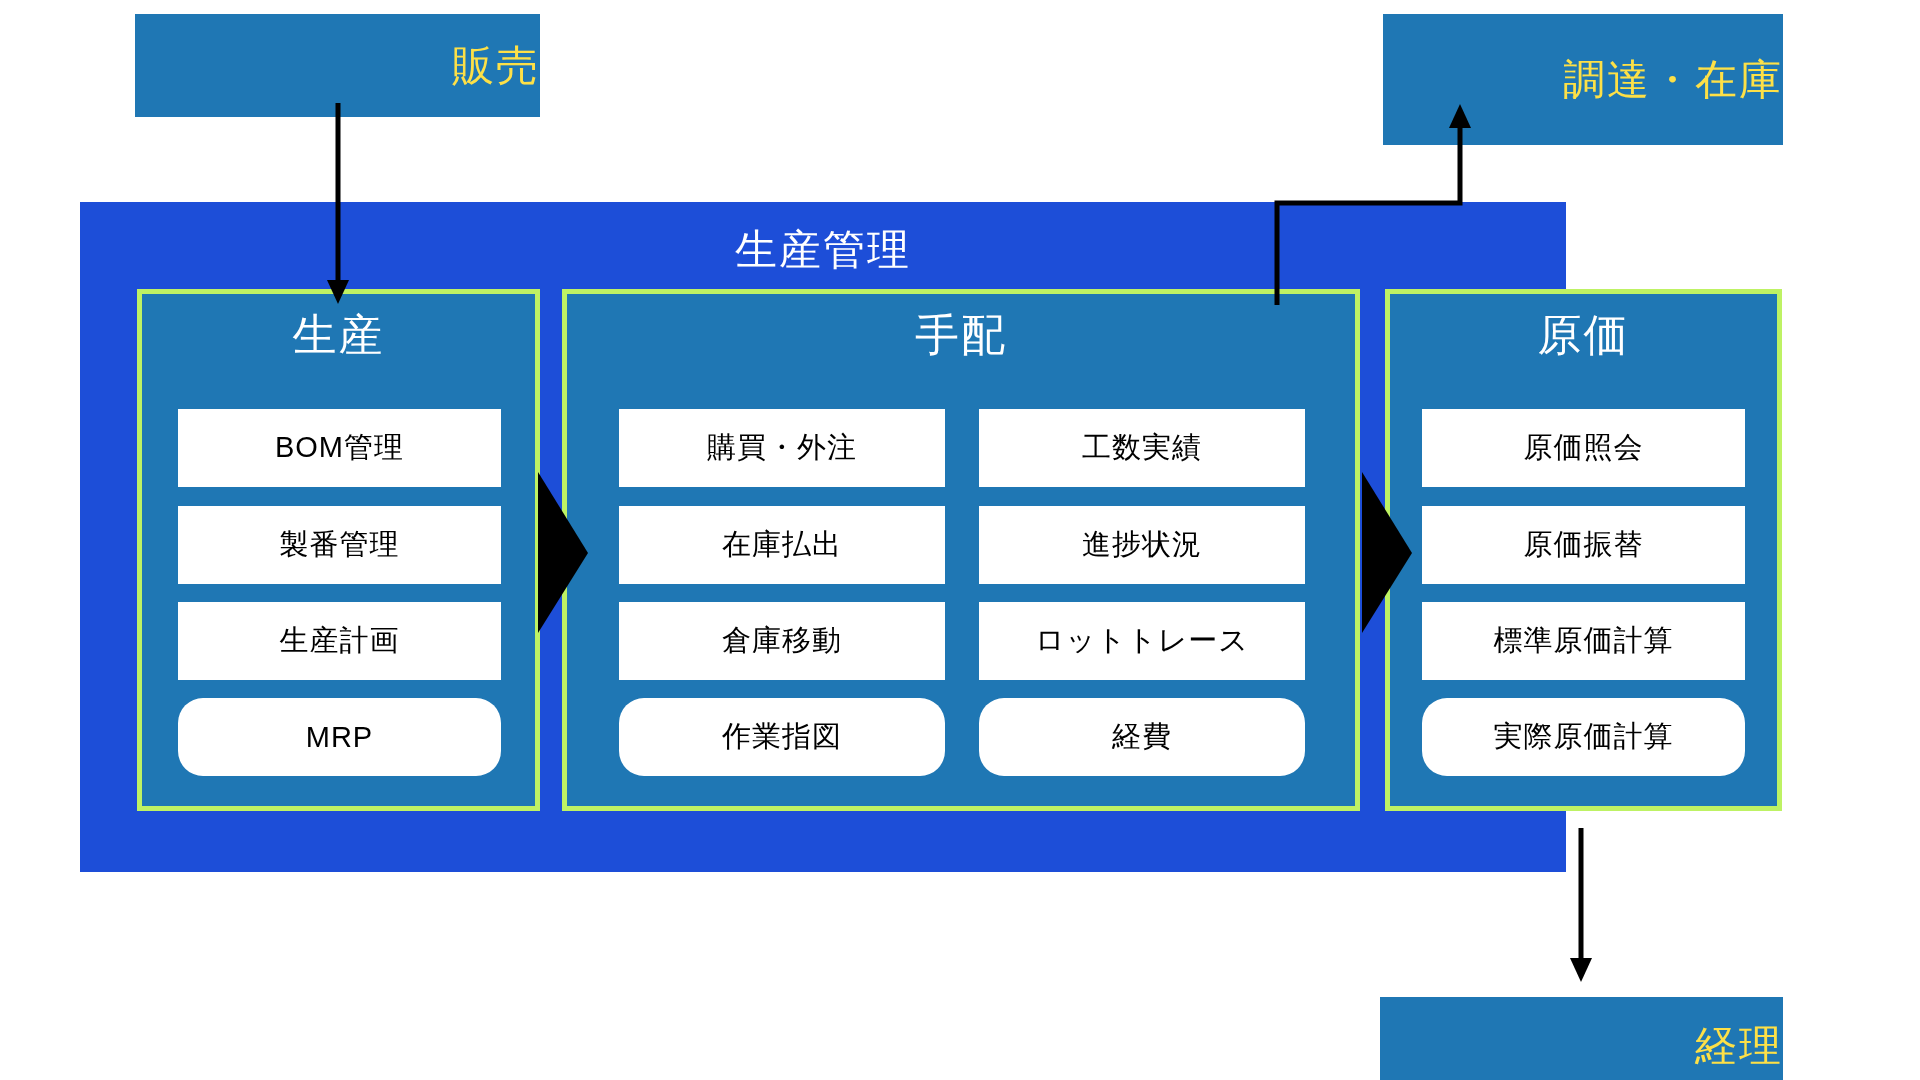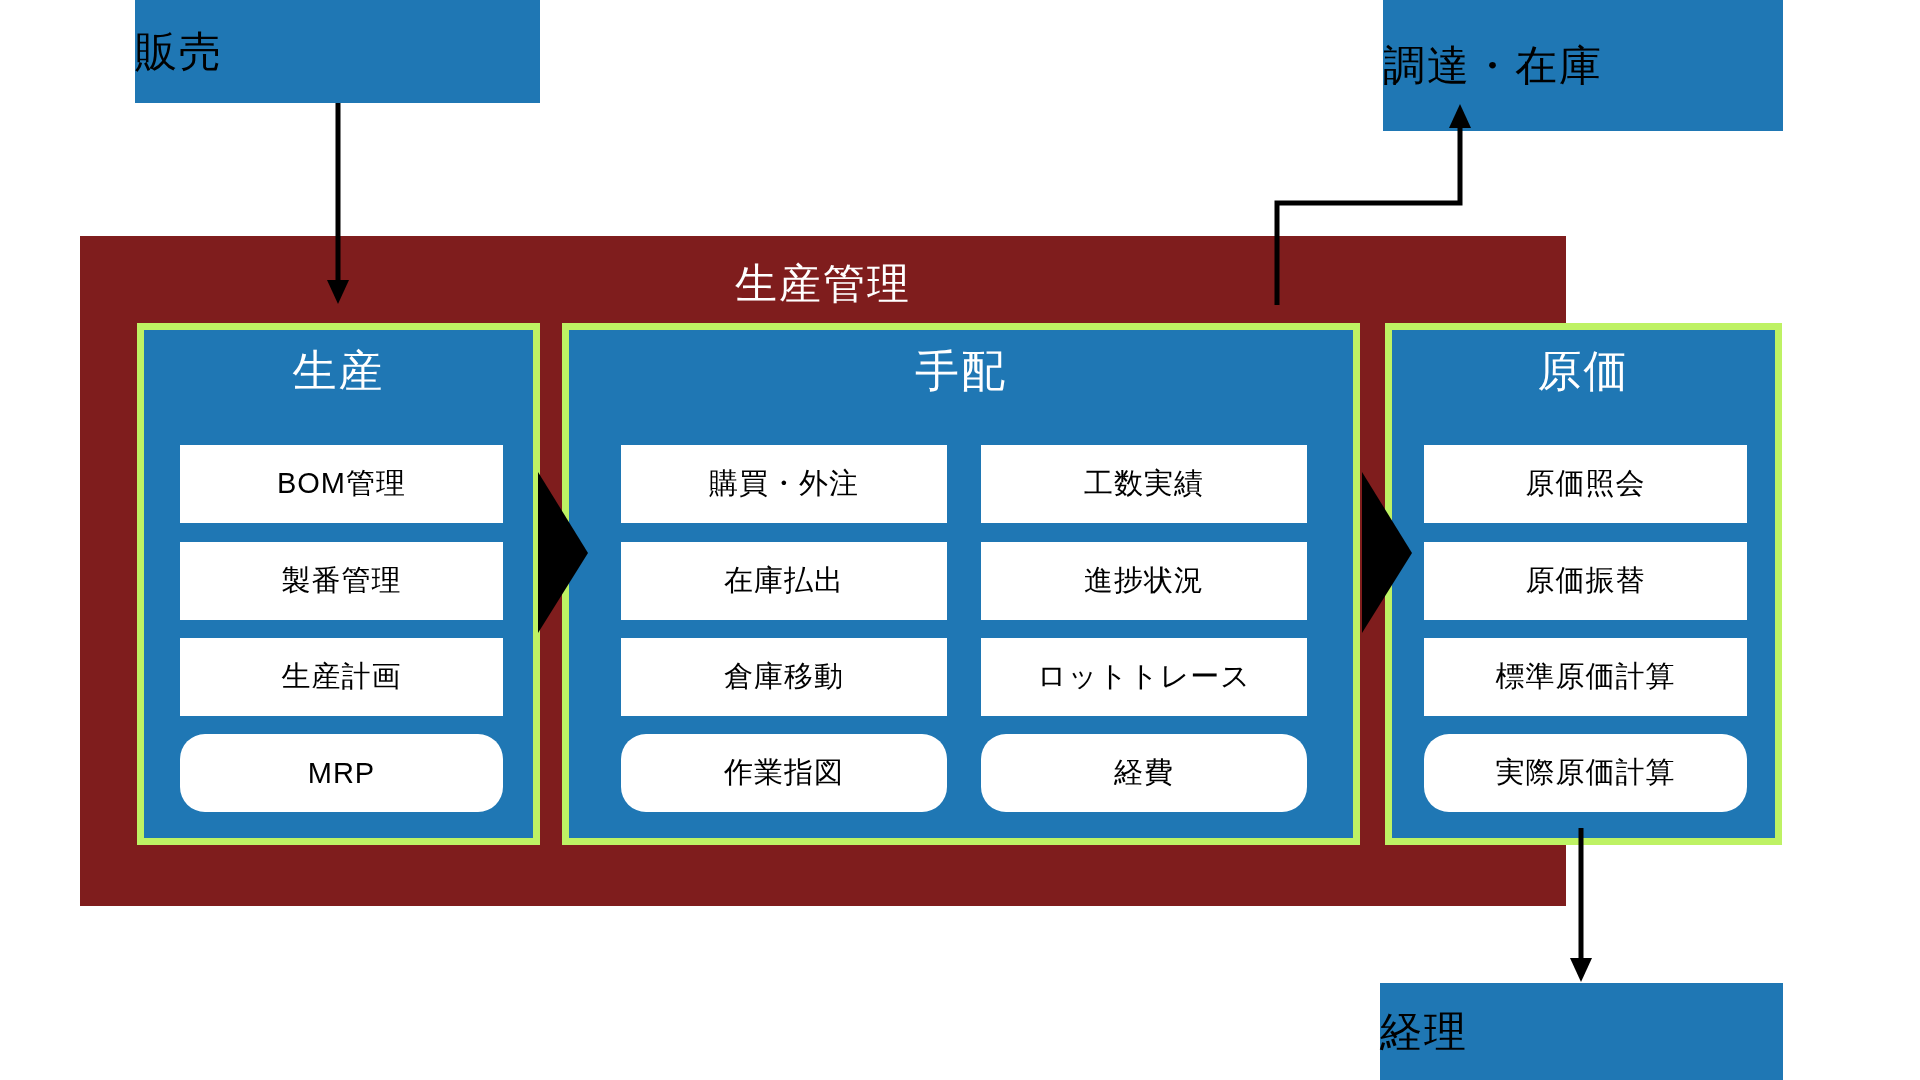--- a/index.html
+++ b/index.html
@@ -7,50 +7,51 @@
     position: relative;
     width: 1920px;
     height: 1080px;
     background: #ffffff;
     overflow: hidden;
     font-family: "Liberation Sans", sans-serif;
   }
   .node {
     position: absolute;
     background: #1f77b4;
-    color: #000000;
+    color: #fde047;
     display: flex;
     align-items: center;
-    justify-content: flex-start;
+    justify-content: flex-end;
     font-size: 42px;
     letter-spacing: 2px;
+    margin-top: 14px;
   }
   .node-sales        { left: 135px;  top: 0;     width: 405px; height: 103px; }
   .node-procurement  { left: 1383px; top: 0;     width: 400px; height: 131px; }
   .node-accounting   { left: 1380px; top: 983px; width: 403px; height: 97px;  }
 
   .main-container {
     position: absolute;
-    left: 80px; top: 236px;
+    left: 80px; top: 202px;
     width: 1486px; height: 670px;
-    background: #7f1d1d;
+    background: #1d4ed8;
   }
   .main-title {
     position: absolute;
     left: 0; top: 20px; width: 100%;
     text-align: center;
     color: #ffffff;
     font-size: 42px;
     letter-spacing: 2px;
   }
   .section {
     position: absolute;
     top: 87px;
     height: 522px;
-    border: 7px solid #bef264;
+    border: 5px solid #bef264;
     box-sizing: border-box;
     background: #1f77b4;
   }
   .section-production  { left: 57px;   width: 403px; }
   .section-arrangement { left: 482px;  width: 798px; }
   .section-cost        { left: 1305px; width: 397px; }
   .section-title {
     position: absolute;
     left: 0; top: 12px; width: 100%;
     text-align: center;

